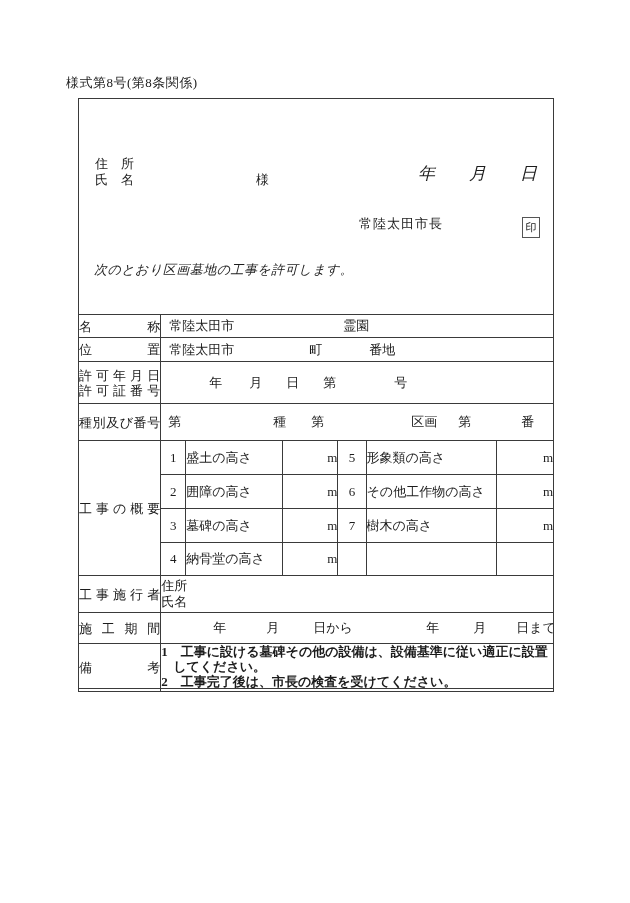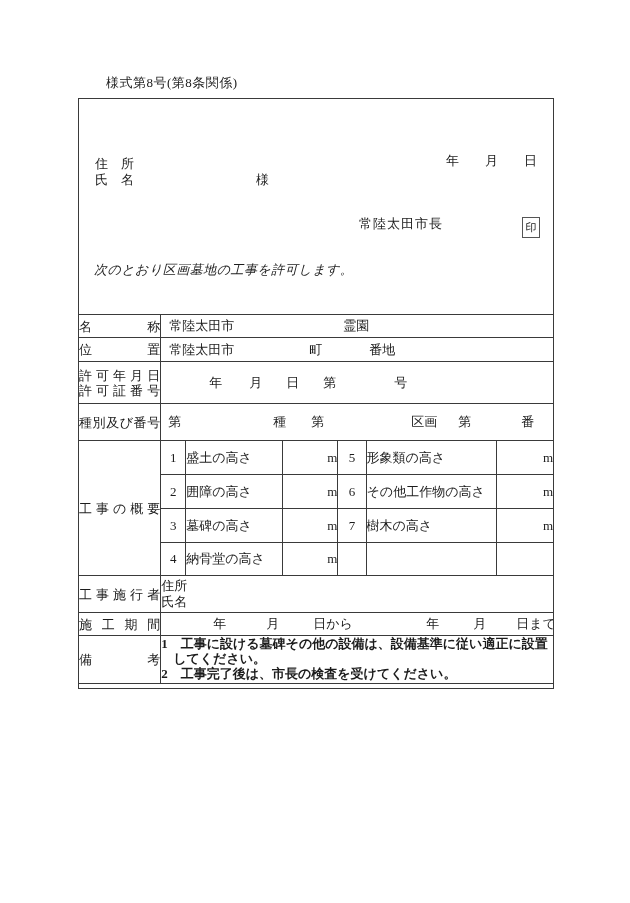--- a/index.html
+++ b/index.html
@@ -2,28 +2,28 @@
 <html><head>
 <meta charset="utf-8">
 <style>
   html,body{margin:0;padding:0;}
   body{
     width:630px;height:903px;position:relative;background:#ffffff;
     font-family:"Liberation Serif","DejaVu Serif",serif;
     color:#1c1c1c;font-size:13px;
     -webkit-font-smoothing:antialiased;
   }
-  .form-no{position:absolute;left:66px;top:74px;font-size:13px;letter-spacing:.5px;margin-left:40px;}
+  .form-no{position:absolute;left:66px;top:74px;font-size:13px;letter-spacing:.5px;}
   .box{
     position:absolute;left:78px;top:98px;width:474px;height:589px;
     border:1px solid #3a3a3a;
   }
   .abs{position:absolute;white-space:nowrap;}
   .title{left:0;right:0;top:31px;text-align:center;font-size:14px;letter-spacing:1px;}
-  .dateline{right:16px;top:53px;font-size:13px;}
+  .dateline{right:16px;top:63px;font-size:17px;font-style:italic;}
   .addr{left:16px;top:56px;}
   .name{left:16px;top:72px;}
   .honor{left:177px;top:72px;}
   .mayor{left:280px;top:116px;letter-spacing:1px;}
   .sealbox{
     left:443px;top:118px;width:16px;height:19px;border:1px solid #555;
     display:flex;align-items:center;justify-content:center;font-size:11px;
   }
   .intro{left:15px;top:162px;letter-spacing:.5px;font-style:italic;}
 
@@ -163,21 +163,21 @@
     <tr style="height:37px">
       <td class="lbl">
         <div class="j">工事施行者</div>
       </td>
       <td class="twoline" colspan="6">
         <div>住所</div>
         <div>氏名</div>
       </td>
     </tr>
 
-    <tr style="height:23px">
+    <tr style="height:31px">
       <td class="lbl">
         <div class="j">施工期間</div>
       </td>
       <td class="vcell" colspan="6">
         <span class="pos" style="left:52px">年</span>
         <span class="pos" style="left:105px">月</span>
         <span class="pos" style="left:152px">日から</span>
         <span class="pos" style="left:265px">年</span>
         <span class="pos" style="left:312px">月</span>
         <span class="pos" style="left:355px">日まで</span>

